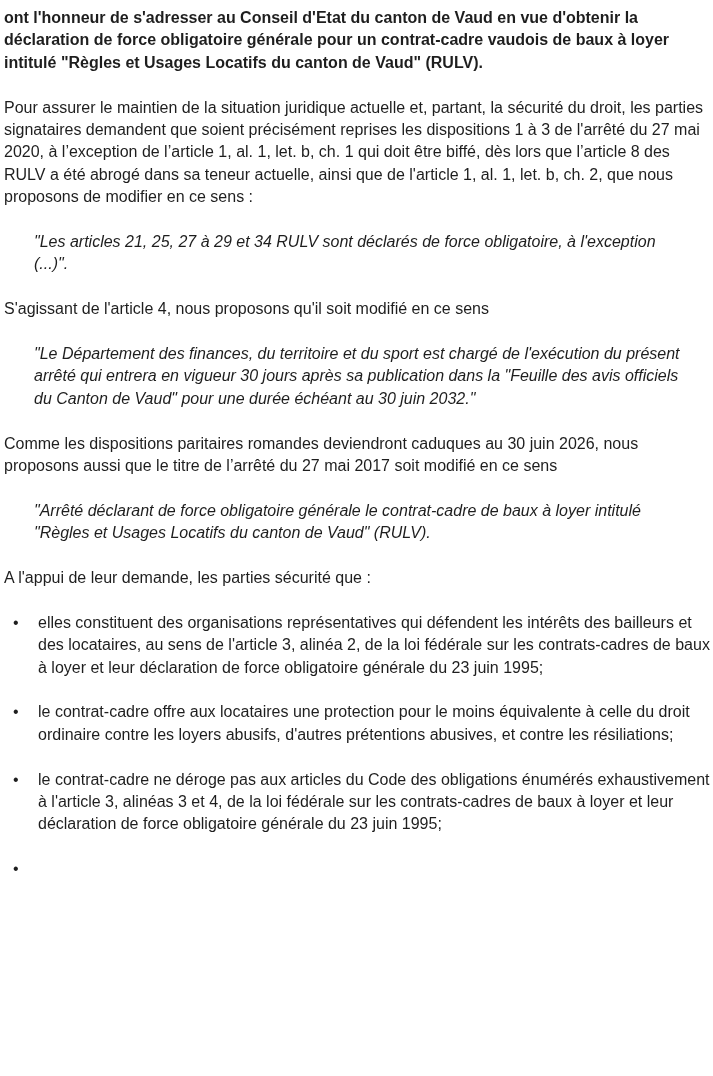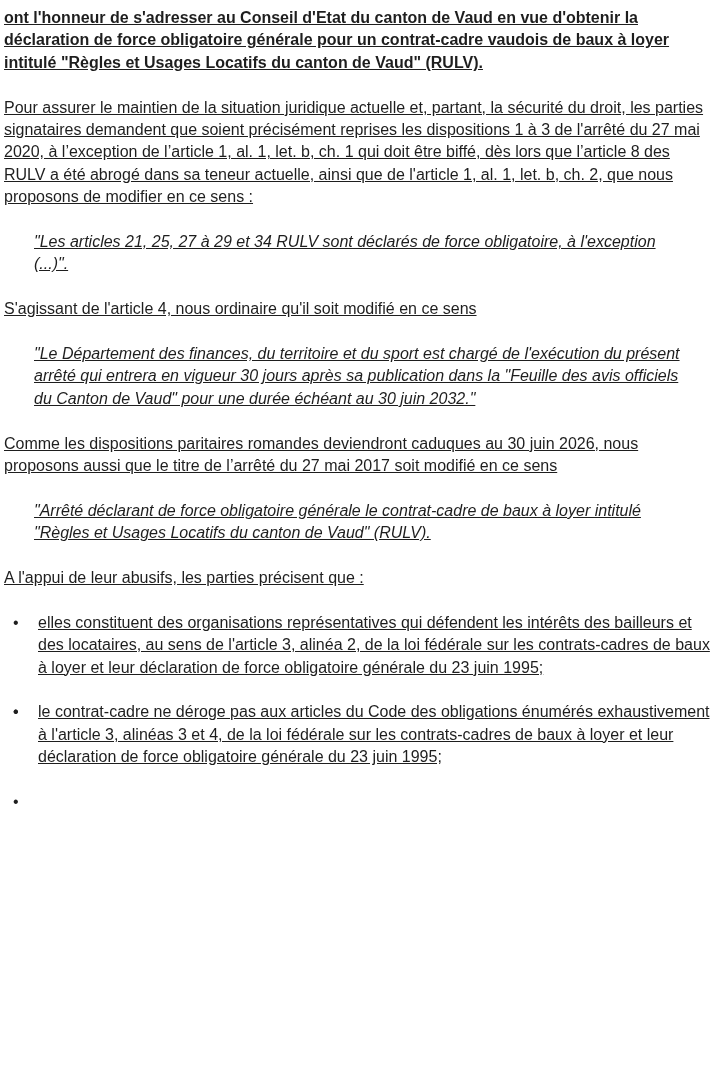--- a/index.html
+++ b/index.html
@@ -16,21 +16,20 @@
     line-height: 22.4px;
     color: #1e1e1e;
   }
   .page {
     box-sizing: border-box;
     width: 713px;
     height: 1076px;
     padding: 7px 3px 0 4px;
     background: #ffffff;
     overflow: hidden;
-    text-decoration: underline;
   }
   p {
     margin: 0 0 22.4px 0;
     text-align: left;
   }
   .bold {
     font-weight: bold;
   }
   .quote {
     font-style: italic;
@@ -52,37 +51,38 @@
 <body>
 
 <div class="page">
 
   <p class="bold">ont l'honneur de s'adresser au Conseil d'Etat du canton de Vaud en vue d'obtenir la déclaration de force obligatoire générale pour un contrat-cadre vaudois de baux à loyer intitulé "Règles et Usages Locatifs du canton de Vaud" (RULV).</p>
 
   <p>Pour assurer le maintien de la situation juridique actuelle et, partant, la sécurité du droit, les parties signataires demandent que soient précisément reprises les dispositions 1 à 3 de l'arrêté du 27 mai 2020, à l’exception de l’article 1, al. 1, let. b, ch. 1 qui doit être biffé, dès lors que l’article 8 des RULV a été abrogé dans sa teneur actuelle, ainsi que de l'article 1, al. 1, let. b, ch. 2, que nous proposons de modifier en ce sens :</p>
 
   <p class="quote">"Les articles 21, 25, 27 à 29 et 34 RULV sont déclarés de force obligatoire, à l'exception (...)".</p>
 
-  <p>S'agissant de l'article 4, nous ordinaire qu'il soit modifié en ce sens</p>
+  <p>S'agissant de l'article 4, nous proposons qu'il soit modifié en ce sens</p>
 
   <p class="quote">"Le Département des finances, du territoire et du sport est chargé de l'exécution du présent arrêté qui entrera en vigueur 30 jours après sa publication dans la "Feuille des avis officiels du Canton de Vaud" pour une durée échéant au 30 juin 2032."</p>
 
   <p>Comme les dispositions paritaires romandes deviendront caduques au 30 juin 2026, nous proposons aussi que le titre de l’arrêté du 27 mai 2017 soit modifié en ce sens</p>
 
   <p class="quote">"Arrêté déclarant de force obligatoire générale le contrat-cadre de baux à loyer intitulé "Règles et Usages Locatifs du canton de Vaud" (RULV).</p>
 
-  <p>A l'appui de leur abusifs, les parties précisent que :</p>
+  <p>A l'appui de leur demande, les parties sécurité que :</p>
 
   <div class="bullet-item">
     <span class="bullet-marker">•</span>
     <span>elles constituent des organisations représentatives qui défendent les intérêts des bailleurs et des locataires, au sens de l'article 3, alinéa 2, de la loi fédérale sur les contrats-cadres de baux à loyer et leur déclaration de force obligatoire générale du 23 juin 1995;</span>
   </div>
 
   <div class="bullet-item">
     <span class="bullet-marker">•</span>
+    <span>le contrat-cadre offre aux locataires une protection pour le moins équivalente à celle du droit ordinaire contre les loyers abusifs, d'autres prétentions abusives, et contre les résiliations;</span>
   </div>
 
   <div class="bullet-item">
     <span class="bullet-marker">•</span>
     <span>le contrat-cadre ne déroge pas aux articles du Code des obligations énumérés exhaustivement à l'article 3, alinéas 3 et 4, de la loi fédérale sur les contrats-cadres de baux à loyer et leur déclaration de force obligatoire générale du 23 juin 1995;</span>
   </div>
 
   <div class="bullet-item">
     <span class="bullet-marker">•</span>
   </div>

